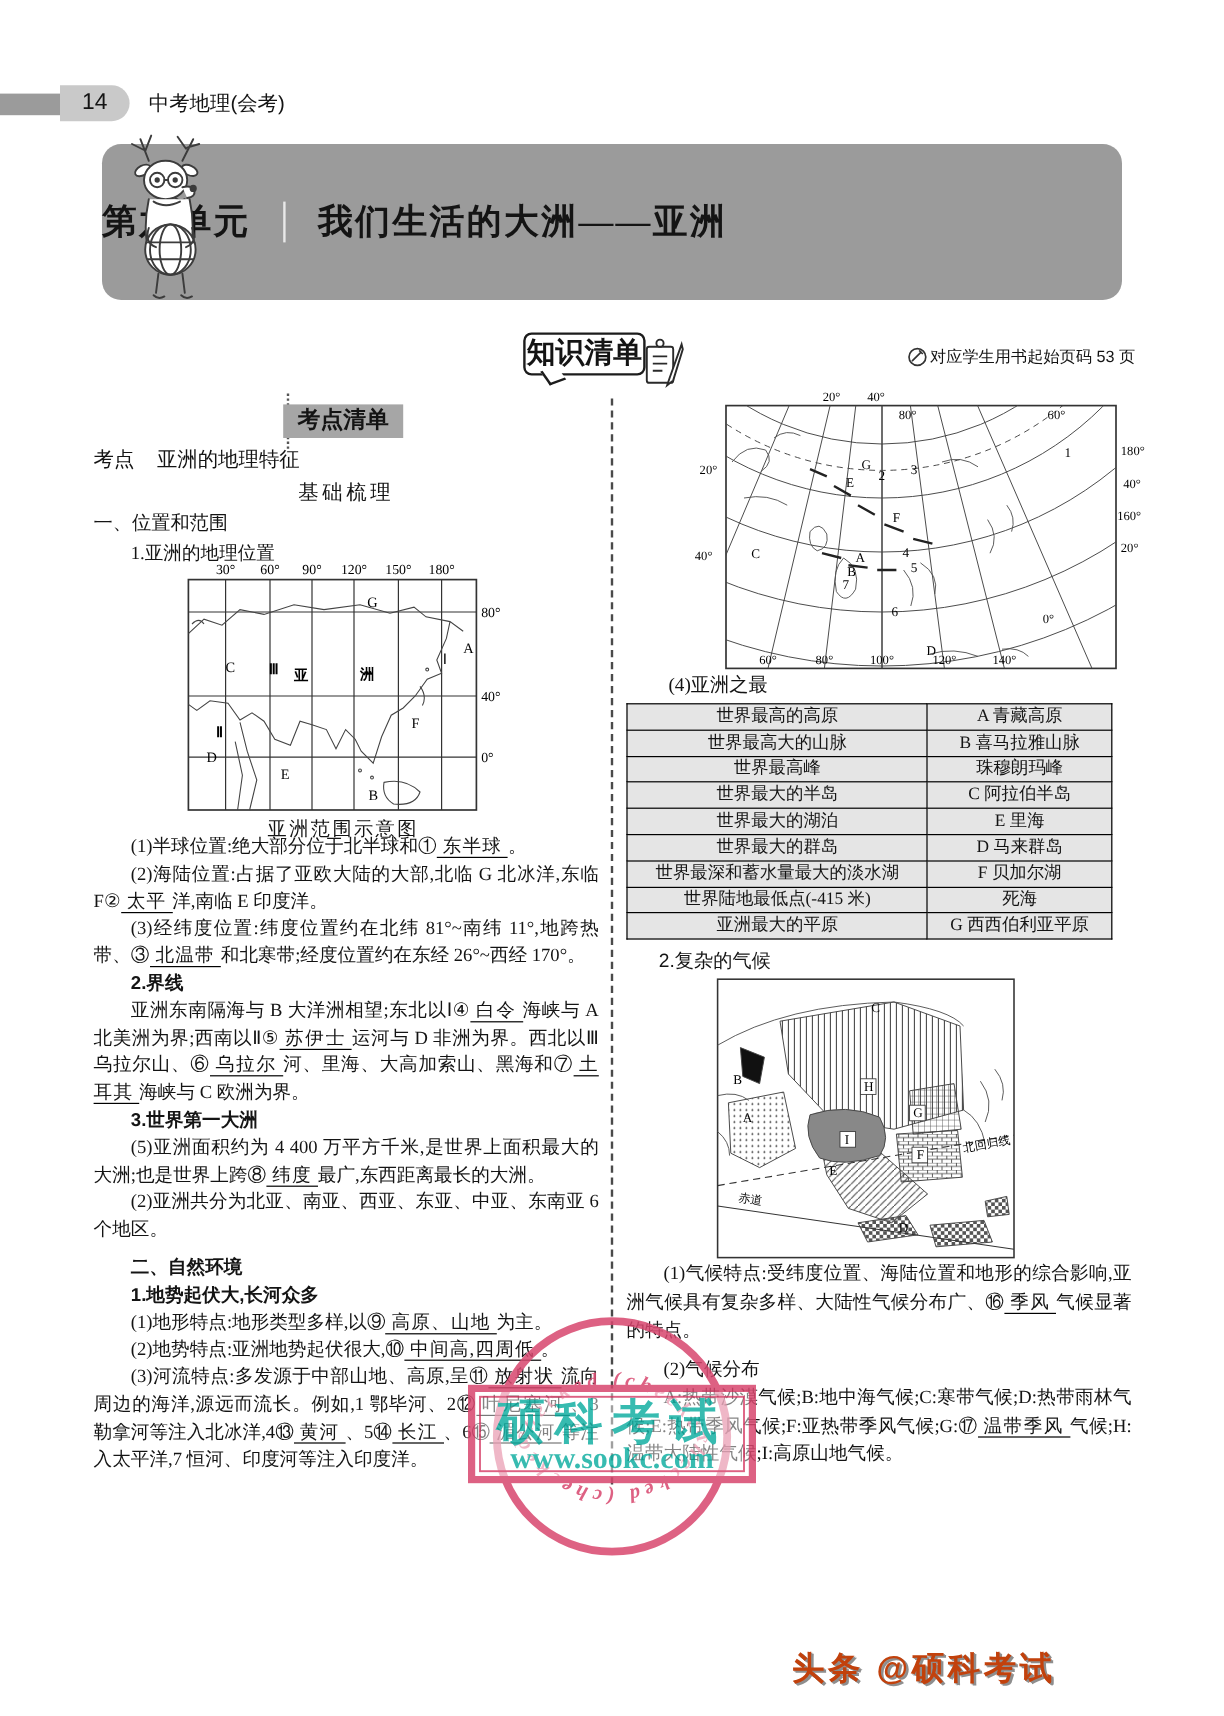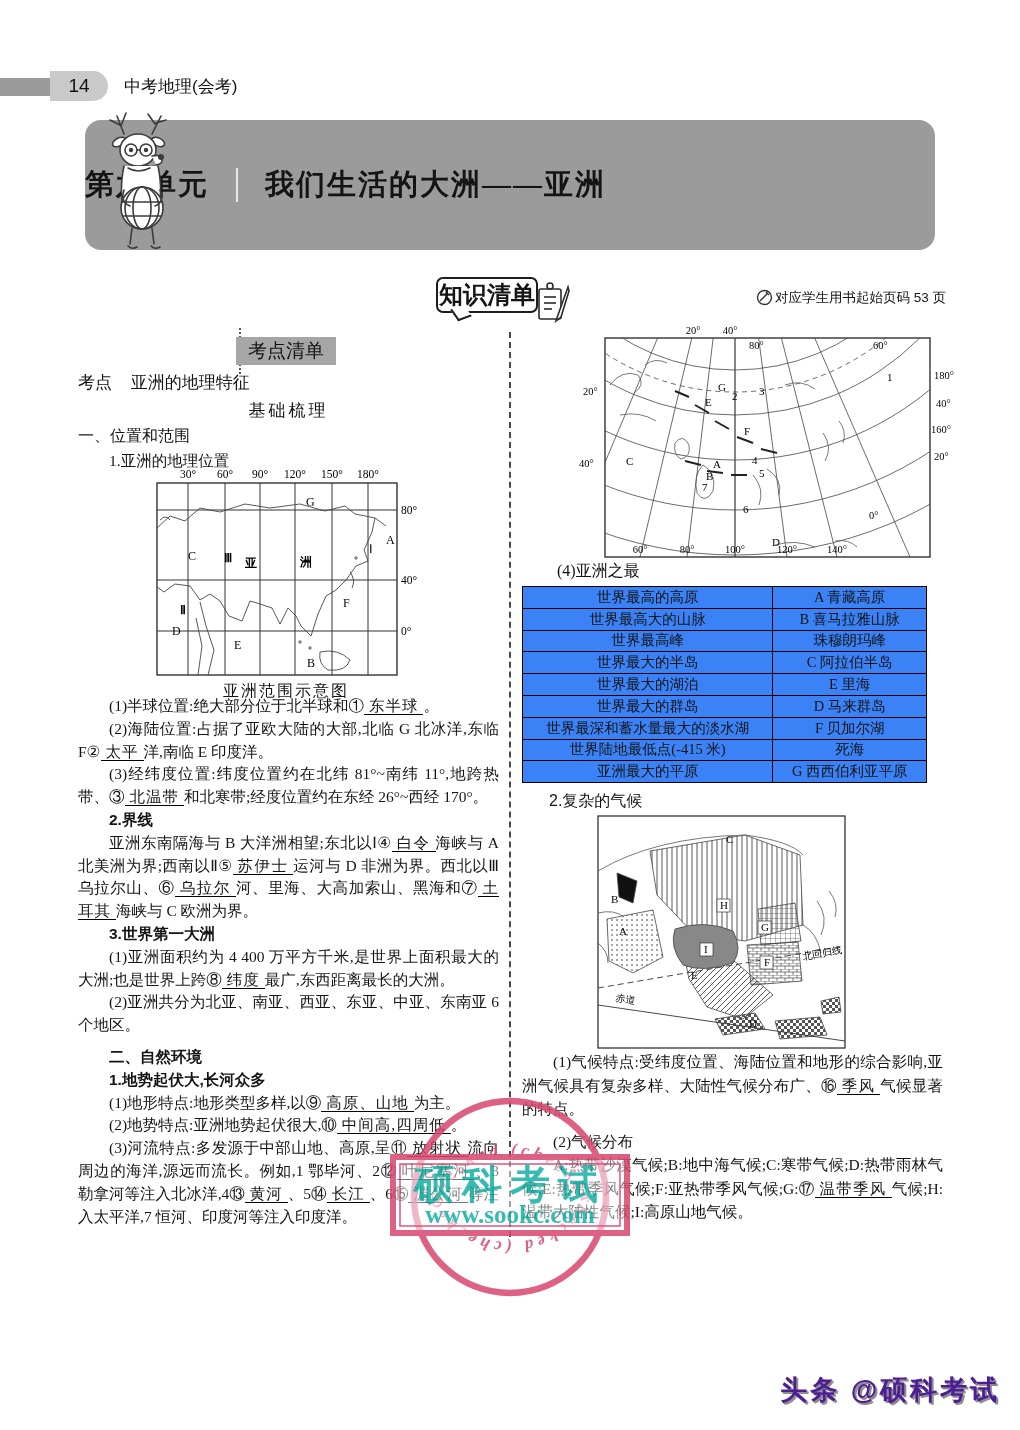--- a/index.html
+++ b/index.html
@@ -21,36 +21,36 @@
   
   .bubble{left:436px;top:277px;width:98px;height:32px;border:2px solid #1c1c1c;border-radius:7px;background:#fff;
           text-align:center;line-height:31px;font-size:24px;font-weight:700;z-index:3}
   .bubble:after{content:"";position:absolute;left:16px;bottom:-9px;width:12px;height:12px;background:#fff;
           border-right:2px solid #1c1c1c;border-bottom:2px solid #1c1c1c;transform:rotate(55deg) skewX(-15deg)}
   .bookref{left:775px;top:289px;font-size:13.5px}
   
   .coldiv{left:509px;top:332px;height:905px;border-left:2px dashed #4a4a4a}
   
   .kbadge{left:236px;top:337px;width:100px;height:28px;background:#a6a6a6;text-align:center;line-height:28px;
-          font-size:19px;font-weight:400;z-index:2}
+          font-size:19px;font-weight:700;z-index:2}
   .kdots{left:239px;top:328px;height:46px;border-left:2px dotted #555;z-index:1}
   .caption{text-align:center;font-size:16px;letter-spacing:2px}
   
   .flow{left:78px;top:695px;width:421px;font-size:15.5px;line-height:22.8px;text-align:justify}
   .flow p,.rflow p{margin:0;text-indent:2em}
   .rflow{left:522px;top:1050px;width:421px;font-size:15.5px;line-height:23.5px;text-align:justify}
   .h-sub{font-family:"Liberation Sans",sans-serif;font-weight:700}
   .gap-top{margin-top:9px !important}
   .ans{border-bottom:1.5px solid #000;padding:0 5px;letter-spacing:1px;}
   
-  table.best{border-collapse:collapse;width:405px;background:#3b82f6}
+  table.best{border-collapse:collapse;width:405px;background:#e5e5e5}
   table.best td{border:1.3px solid #000;height:20.8px;text-align:center;font-size:14.5px;padding:0 3px;line-height:1.05}
   
-  .credit{left:660px;top:1372px;width:340px;text-align:right;font-size:27px;font-weight:700;
-          font-family:"Liberation Sans",sans-serif;color:#4c1d95;
+  .credit{left:660px;top:1372px;width:340px;text-align:left;font-size:27px;font-weight:700;
+          font-family:"Liberation Sans",sans-serif;color:#c2410c;
           text-shadow:2px 2px 0 #8e8e8e,1px 1px 0 #9b9b9b;letter-spacing:3px}
   svg text{font-family:"Liberation Serif",serif}
 </style>
 </head>
 <body>
 
 <div class="page">
 
   <div class="abs edgebar"></div>
   <div class="abs pagepill sans b">14</div>
@@ -173,21 +173,21 @@
   </svg>
   <div class="abs caption" style="left:150px;top:681px;width:272px">亚洲范围示意图</div>
 
   <div class="abs flow">
     <p><span>(1)半球位置:绝大部分位于北半球和①</span><span class="ans">东半球</span><span>。</span></p>
     <p><span>(2)海陆位置:占据了亚欧大陆的大部,北临 G 北冰洋,东临F②</span><span class="ans">太平</span><span>洋,南临 E 印度洋。</span></p>
     <p><span>(3)经纬度位置:纬度位置约在北纬 81°~南纬 11°,地跨热带、③</span><span class="ans">北温带</span><span>和北寒带;经度位置约在东经 26°~西经 170°。</span></p>
     <p class="h-sub">2.界线</p>
     <p><span>亚洲东南隔海与 B 大洋洲相望;东北以Ⅰ④</span><span class="ans">白令</span><span>海峡与 A 北美洲为界;西南以Ⅱ⑤</span><span class="ans">苏伊士</span><span>运河与 D 非洲为界。西北以Ⅲ乌拉尔山、⑥</span><span class="ans">乌拉尔</span><span>河、里海、大高加索山、黑海和⑦</span><span class="ans">土耳其</span><span>海峡与 C 欧洲为界。</span></p>
     <p class="h-sub">3.世界第一大洲</p>
-    <p><span>(1)亚洲面积约为 4 400 万平方千米,是世界上面积最大的大洲;也是世界上跨⑧</span><span class="ans">纬度</span><span>最广,东西距离最长的大洲。</span></p>
+    <p><span>(5)亚洲面积约为 4 400 万平方千米,是世界上面积最大的大洲;也是世界上跨⑧</span><span class="ans">纬度</span><span>最广,东西距离最长的大洲。</span></p>
     <p>(2)亚洲共分为北亚、南亚、西亚、东亚、中亚、东南亚 6 个地区。</p>
     <p class="h-sub gap-top">二、自然环境</p>
     <p class="h-sub">1.地势起伏大,长河众多</p>
     <p><span>(1)地形特点:地形类型多样,以⑨</span><span class="ans">高原、山地</span><span>为主。</span></p>
     <p><span>(2)地势特点:亚洲地势起伏很大,⑩</span><span class="ans">中间高,四周低</span><span>。</span></p>
     <p><span>(3)河流特点:多发源于中部山地、高原,呈⑪</span><span class="ans">放射状</span><span>流向周边的海洋,源远而流长。例如,1 鄂毕河、2⑫</span><span class="ans">叶尼塞河</span><span>、3 勒拿河等注入北冰洋,4⑬</span><span class="ans">黄河</span><span>、5⑭</span><span class="ans">长江</span><span>、6⑮</span><span class="ans">湄公河</span><span>等注入太平洋,7 恒河、印度河等注入印度洋。</span></p>
   </div>
 
   <svg class="abs" style="left:525px;top:325px" width="440" height="236" viewBox="0 0 440 236">
     <defs>

